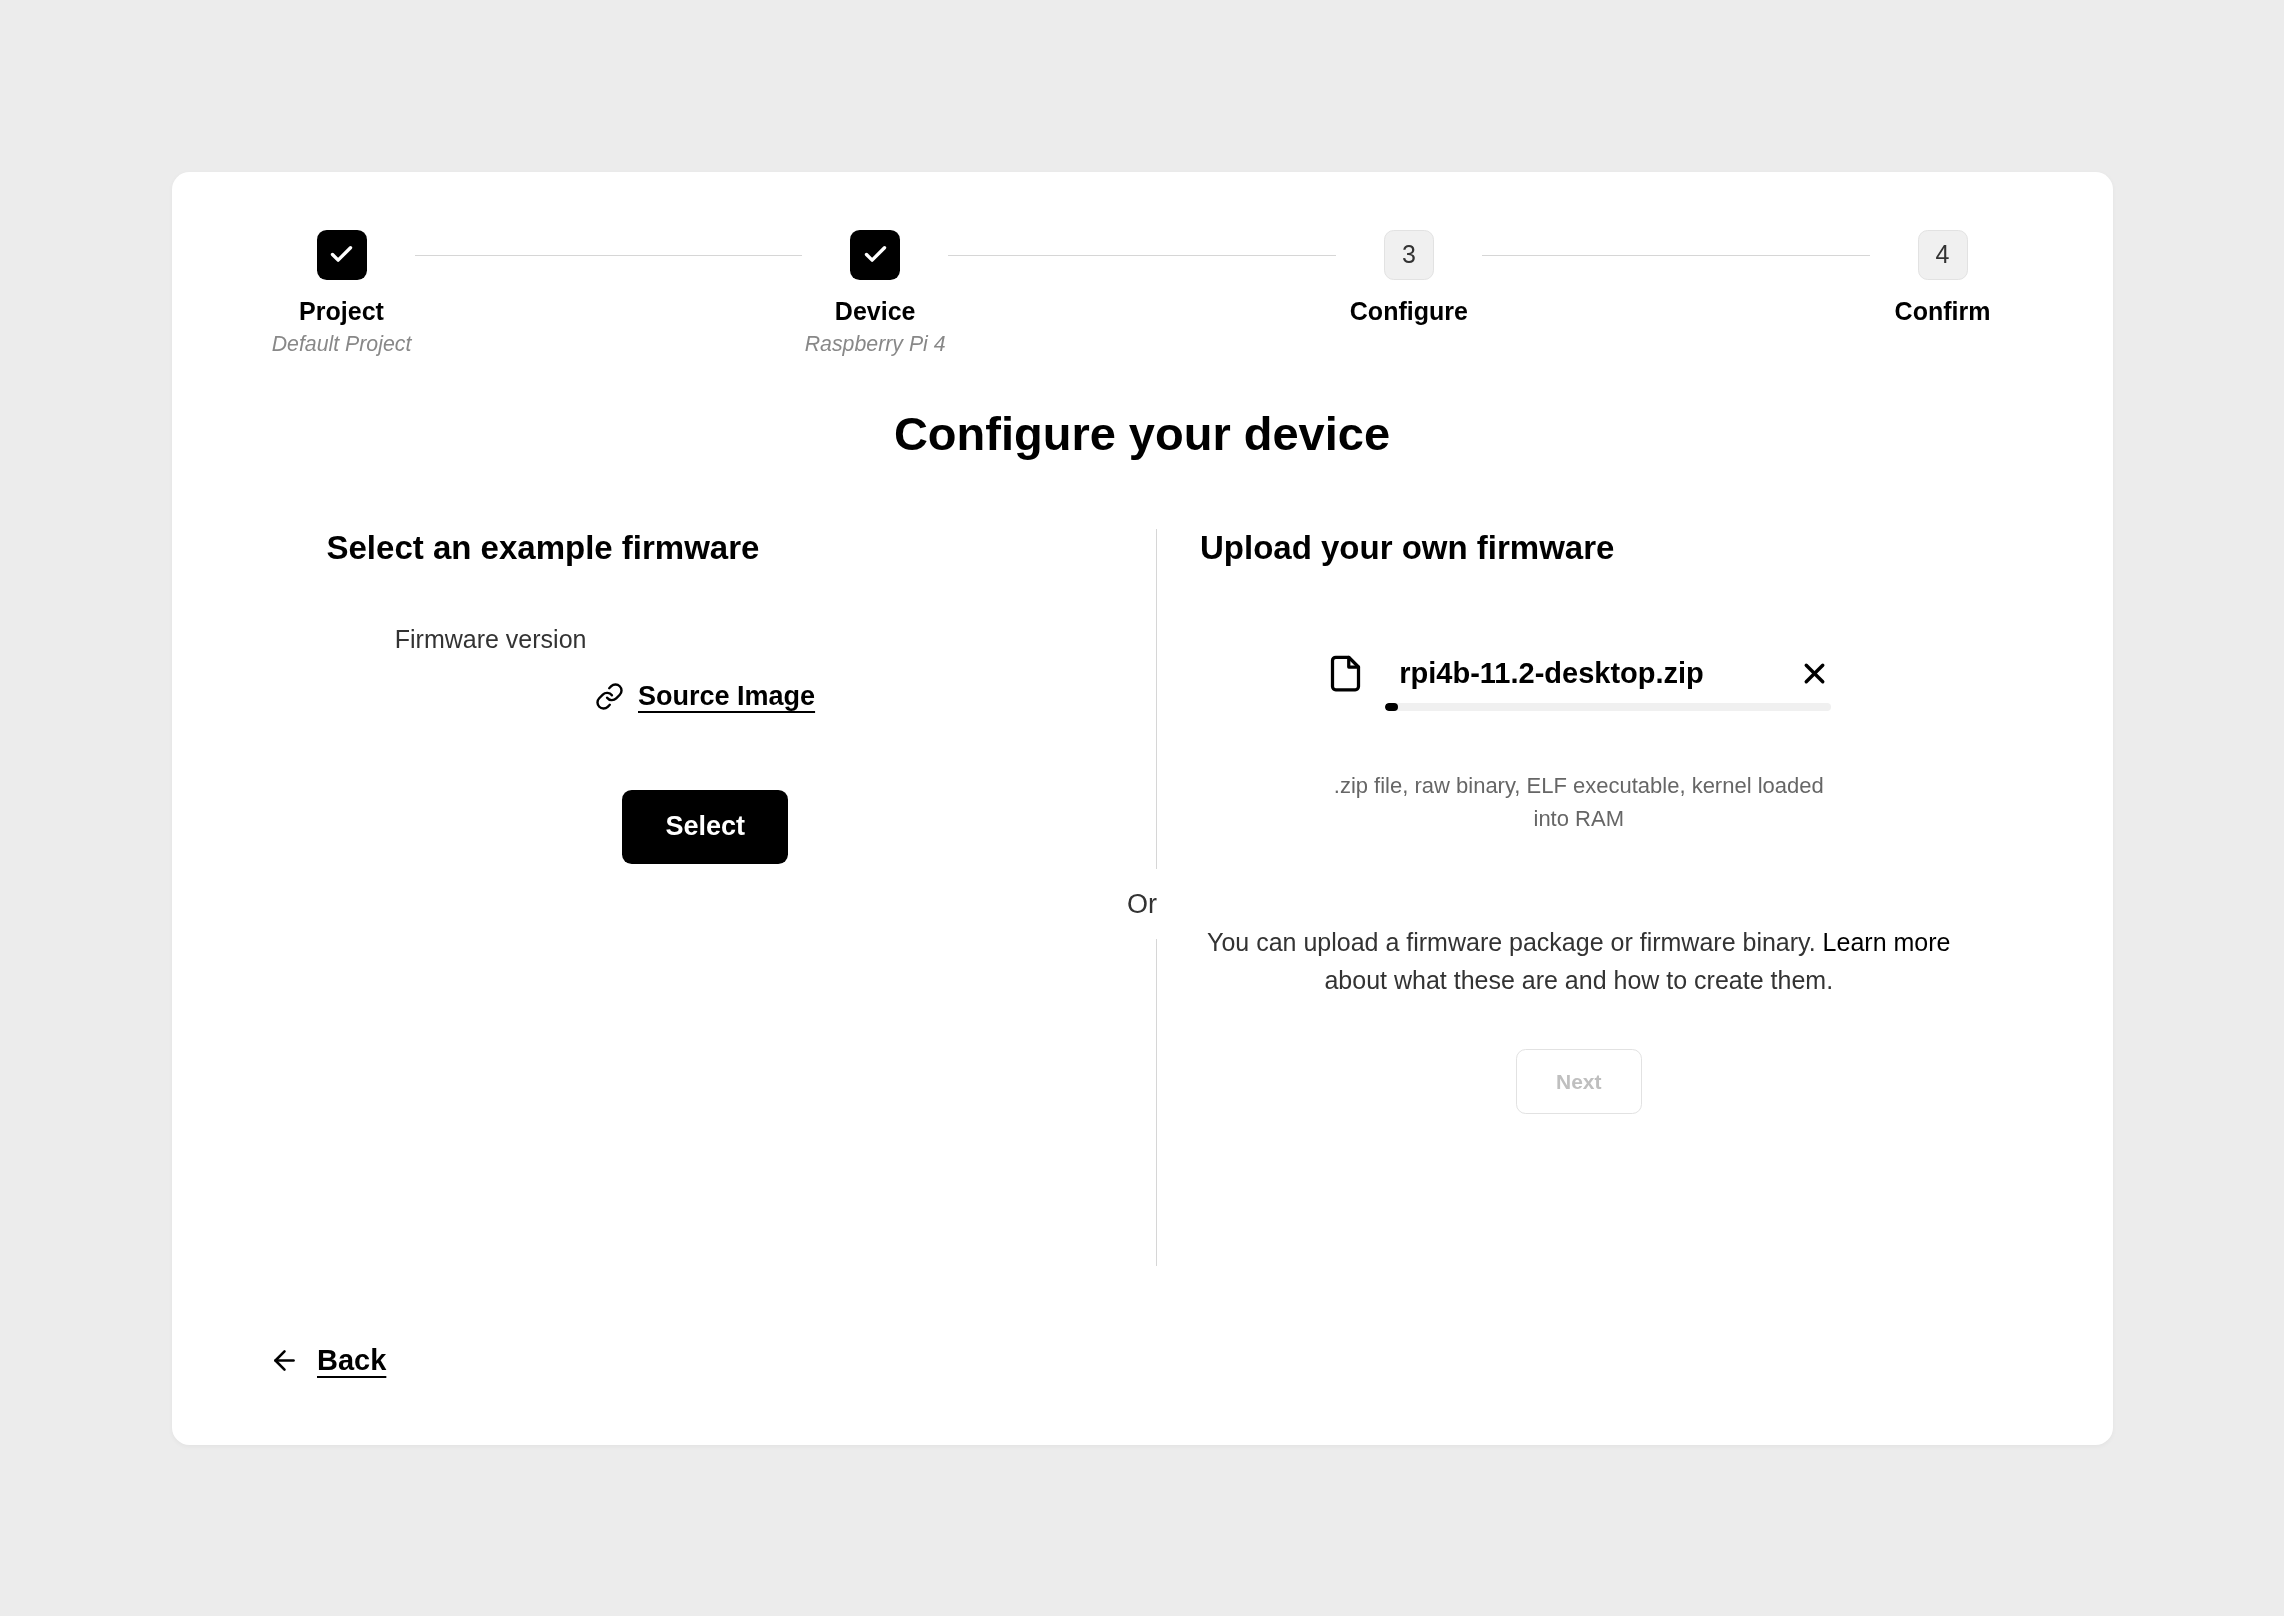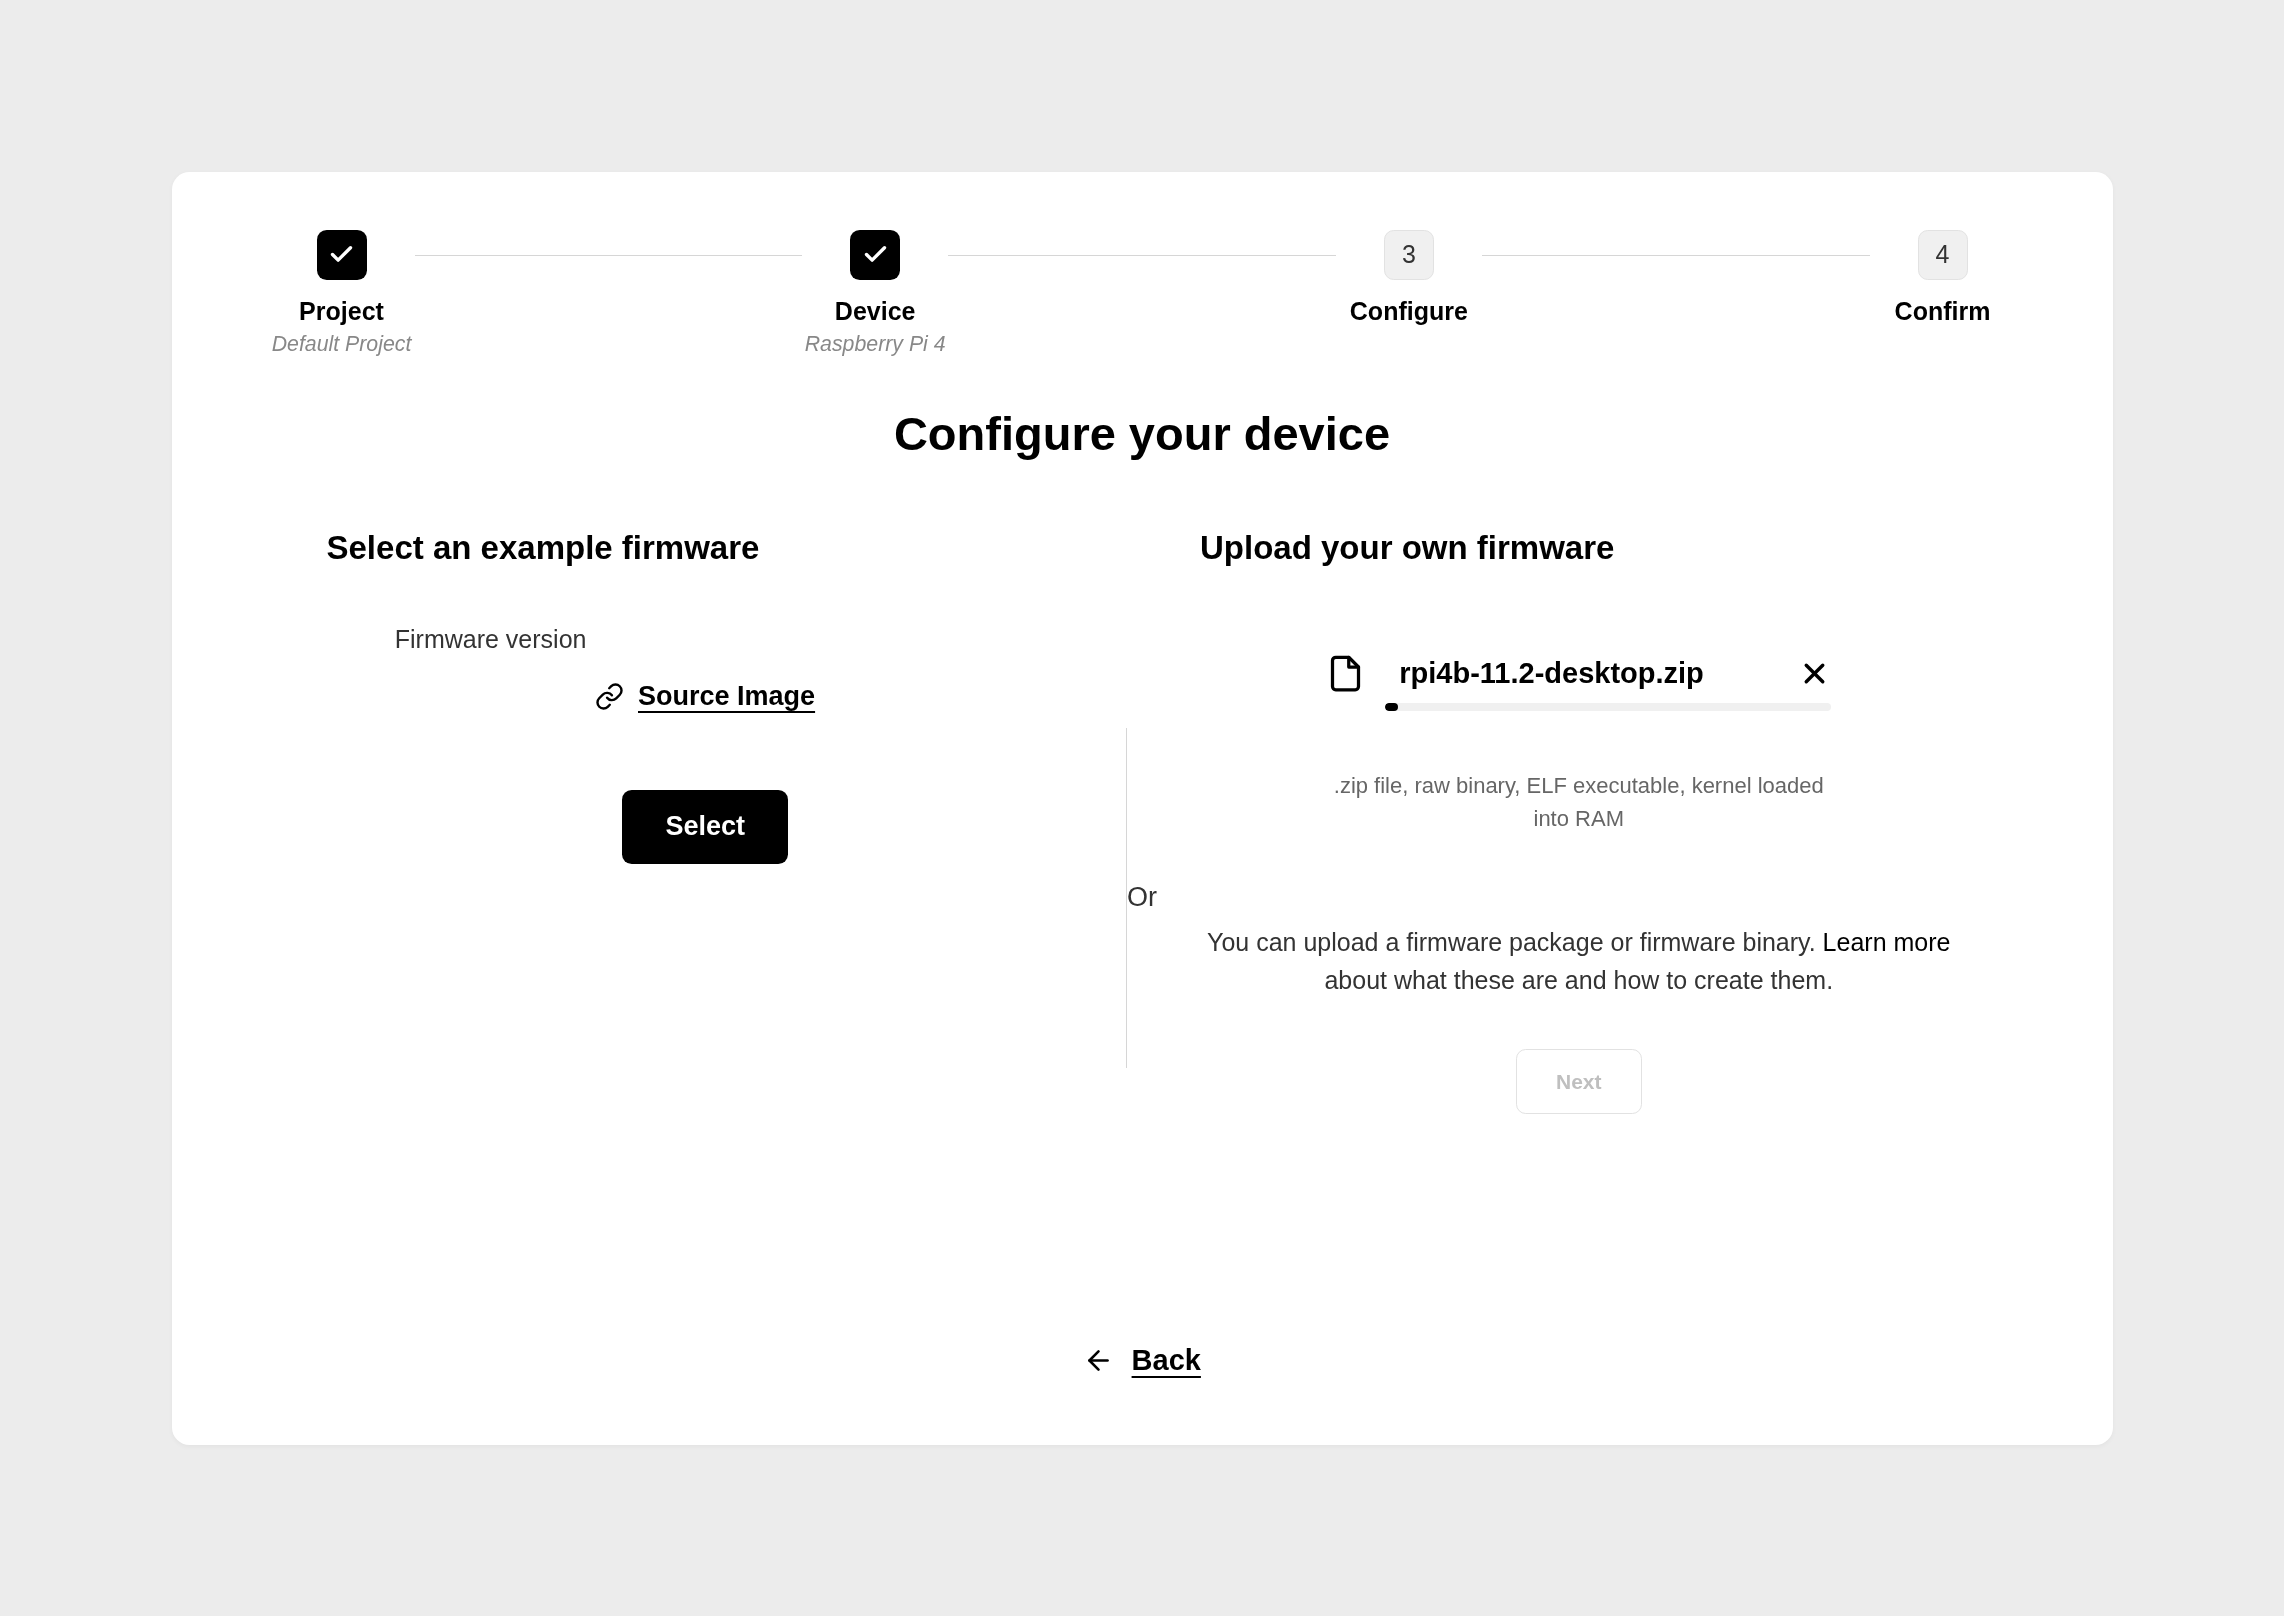--- a/index.html
+++ b/index.html
@@ -90,22 +90,22 @@
       font-size: 33px;
       font-weight: 700;
       margin-bottom: 58px;
     }
     .divider-wrap {
       position: absolute;
       left: 50%;
       top: 0;
       bottom: 0;
       display: flex;
-      flex-direction: row;
-      align-items: center;
+      flex-direction: column;
+      align-items: flex-end;
       transform: translateX(-50%);
     }
     .divider-line {
       width: 1px;
       background: #d6d6d6;
     }
     .divider-line.top { height: 340px; }
     .divider-line.bot { flex: 1; }
     .or-text {
       font-size: 27px;
@@ -221,21 +221,21 @@
       border-radius: 9.7px;
       font-size: 21px;
       font-weight: 600;
       padding: 19.4px 39px;
       cursor: pointer;
     }
     
     .back {
       display: flex;
       align-items: center;
-      justify-content: center;
+      justify-content: flex-start;
       gap: 17.5px;
       margin-top: 78px;
       font-size: 29px;
       font-weight: 600;
       cursor: pointer;
     }
     .back .text {
       text-decoration: underline;
       text-underline-offset: 5.8px;
     }

